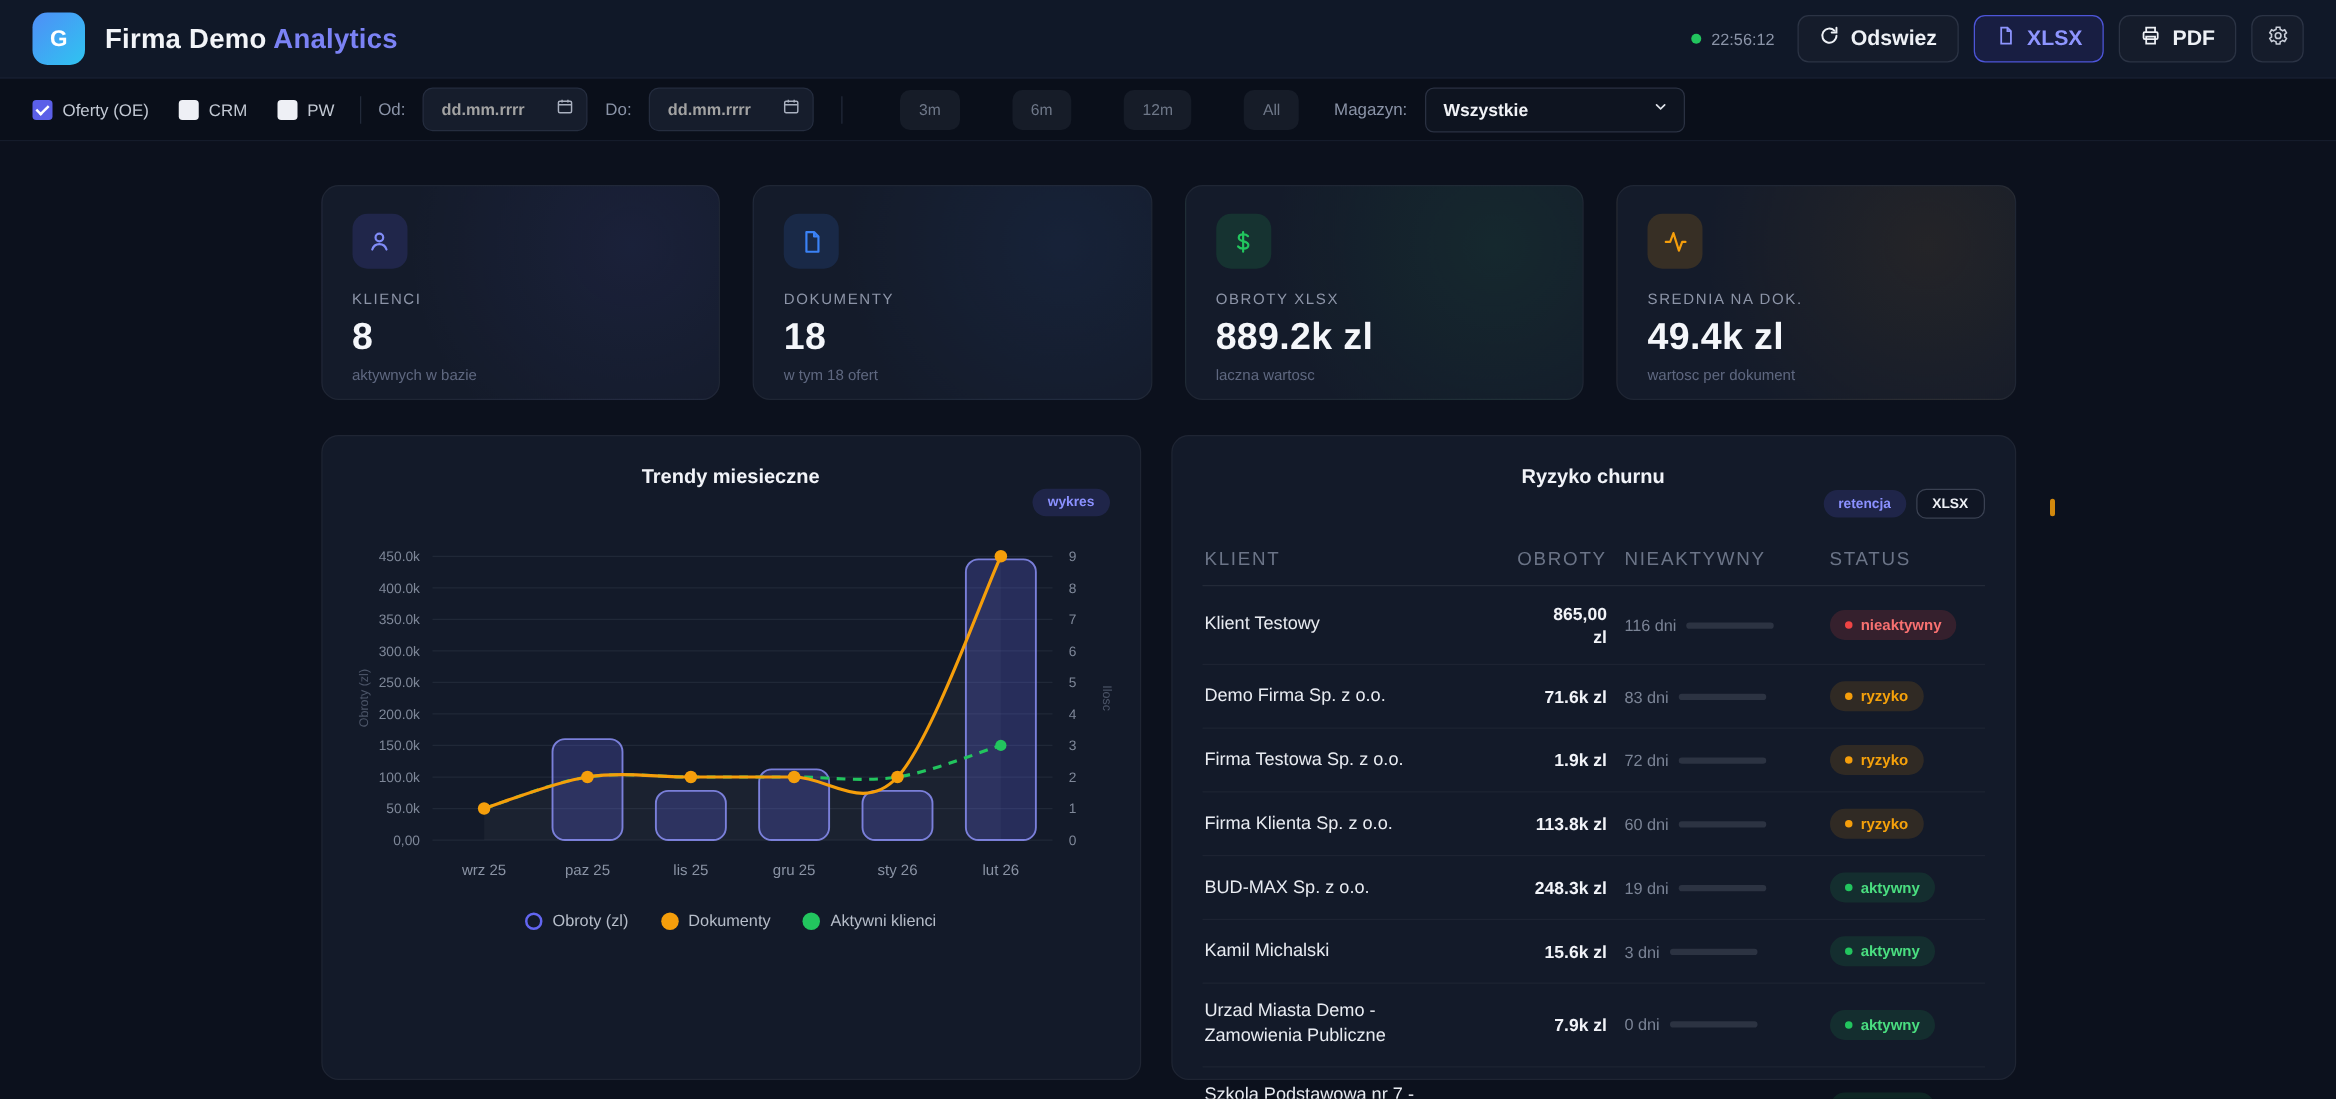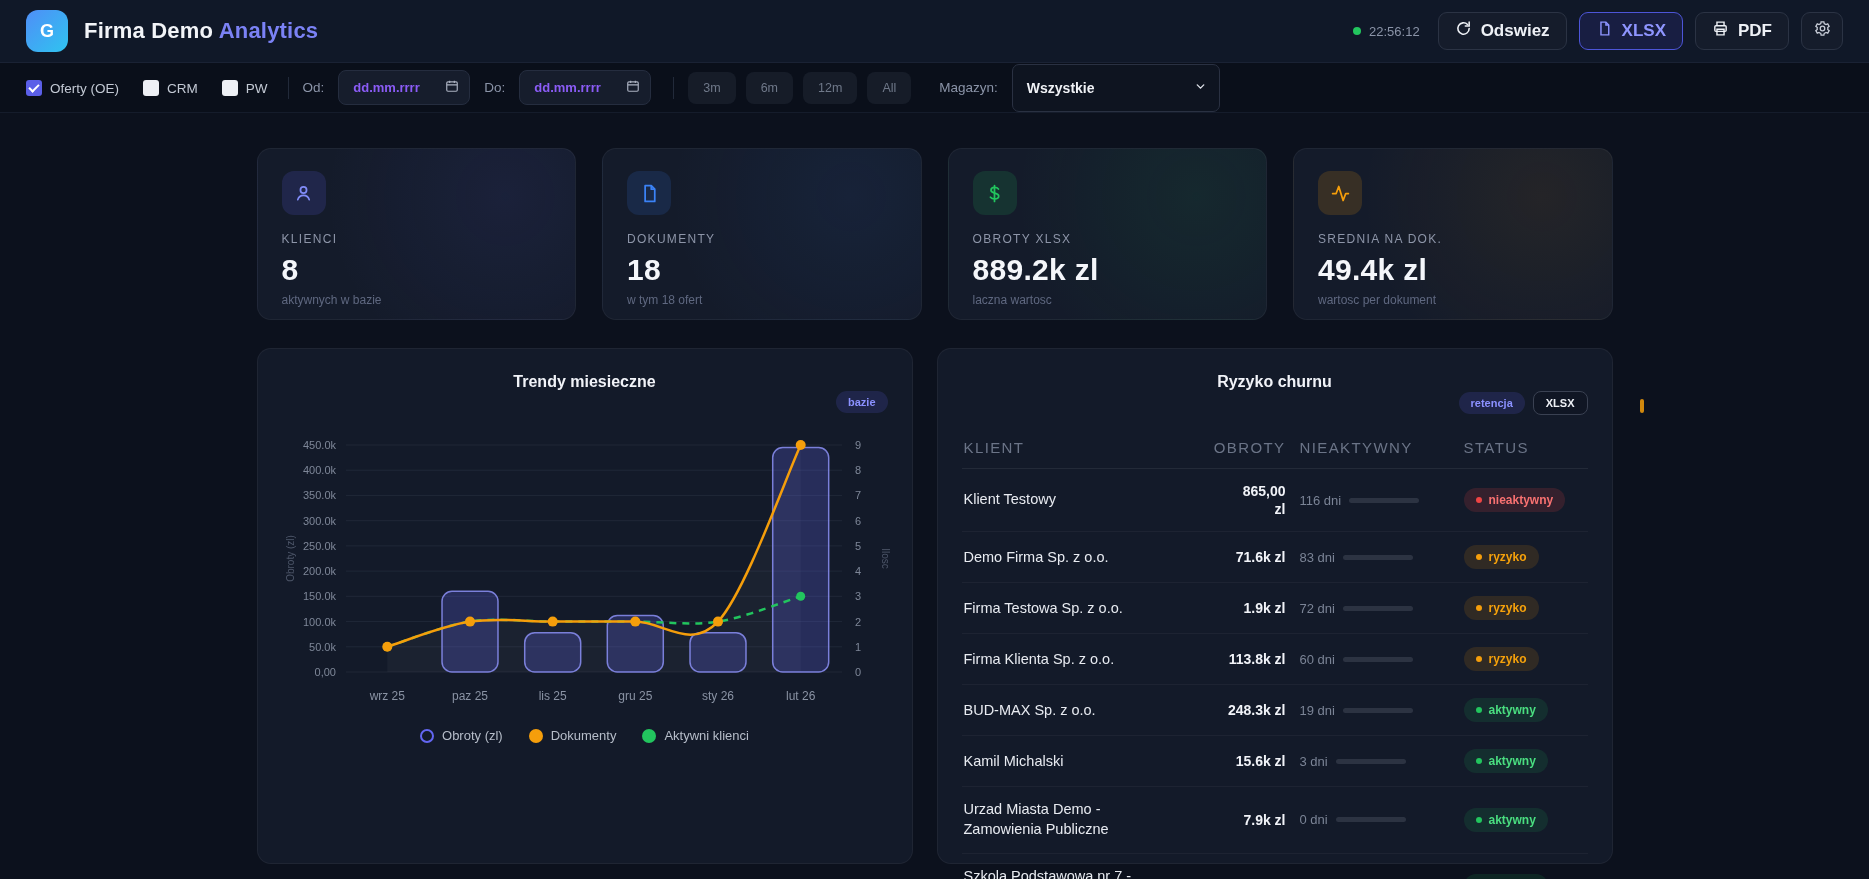--- a/index.html
+++ b/index.html
@@ -33,26 +33,26 @@
                    display:flex; align-items:center; justify-content:center; }
   .checkbox .box.checked { background:#5b5fe8; }
   .checkbox .box.checked::after { content:""; width:4px; height:8px; border:solid #fff;
                    border-width:0 2px 2px 0; transform:rotate(45deg); margin-top:-2px; }
   .checkbox .cb-label { font-size:13.5px; color:#c3c9d4; }
   .vdiv { width:1px; height:22px; background:#222a3a; }
   .flabel { font-size:13.5px; color:#8b94a8; }
   .date-input { width:132px; height:35px; background:#161d2c; border:1px solid #252d3f;
                 border-radius:8px; display:flex; align-items:center; padding:0 10px 0 14px;
                 cursor:text; }
-  .date-input .ph { font-size:13px; color:#8b5cf6; font-weight:bold; flex:1; }
+  .date-input .ph { font-size:13px; color:#a3a3a3; font-weight:bold; flex:1; }
   .date-input svg { width:14px; height:14px; color:#aab1c0; }
   .chip { height:32px; padding:12px 15px; display:inline-flex; align-items:center;
-          background:#161c28; border-radius:8px; font-size:12.5px; color:#6f7889; cursor:pointer; }
+          background:#161c28; border-radius:8px; font-size:12.5px; color:#6f7889; cursor:pointer;margin-left:32px; }
   .chips { display:flex; gap:10px; }
-  .select { width:208px; height:48px; background:#0e1420; border:1px solid #2a3142;
+  .select { width:208px; height:36px; background:#0e1420; border:1px solid #2a3142;
             border-radius:7px; display:flex; align-items:center; padding:0 12px 0 14px;
             cursor:pointer; }
   .select .val { flex:1; font-size:14px; font-weight:bold; color:#f0f2f6; }
   .select svg { width:13px; height:13px; color:#dfe3ea; }
 
   
   .main { padding-top:35px; }
   .container { width:1356px; margin:0 auto; }
 
   .kpi-row { display:grid; grid-template-columns:repeat(4,1fr); gap:26px; margin-bottom:28px; }
@@ -265,21 +265,21 @@
     <div class="kpi-sub">wartosc per dokument</div>
   </div>
       </div>
 
     <div class="charts-row">
 
       <section class="card">
         <div class="card-head">
           <span class="card-title">Trendy miesieczne</span>
           <div class="head-badges">
-            <span class="badge">bazie</span>
+            <span class="badge">wykres</span>
           </div>
         </div>
         <svg class="chart" id="chart-svg" width="608" height="285" viewBox="0 0 608 285">
             <line x1="64" x2="560" y1="245.0" y2="245.0" stroke="rgba(148,163,184,0.10)"></line>
             <text class="tick" x="54" y="249" text-anchor="end">0,00</text>
             <line x1="64" x2="560" y1="219.8" y2="219.8" stroke="rgba(148,163,184,0.10)"></line>
             <text class="tick" x="54" y="223.8" text-anchor="end">50.0k</text>
             <line x1="64" x2="560" y1="194.6" y2="194.6" stroke="rgba(148,163,184,0.10)"></line>
             <text class="tick" x="54" y="198.6" text-anchor="end">100.0k</text>
             <line x1="64" x2="560" y1="169.3" y2="169.3" stroke="rgba(148,163,184,0.10)"></line>

